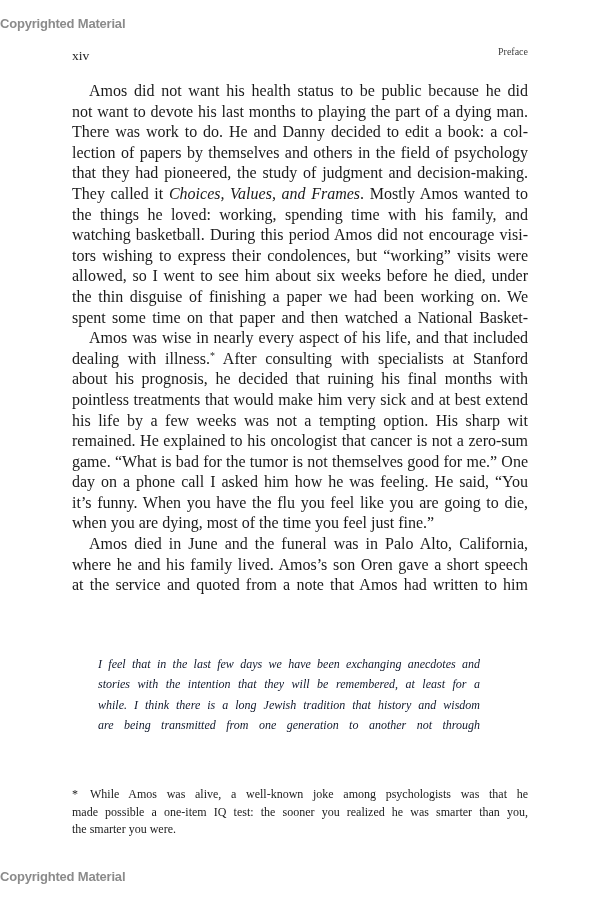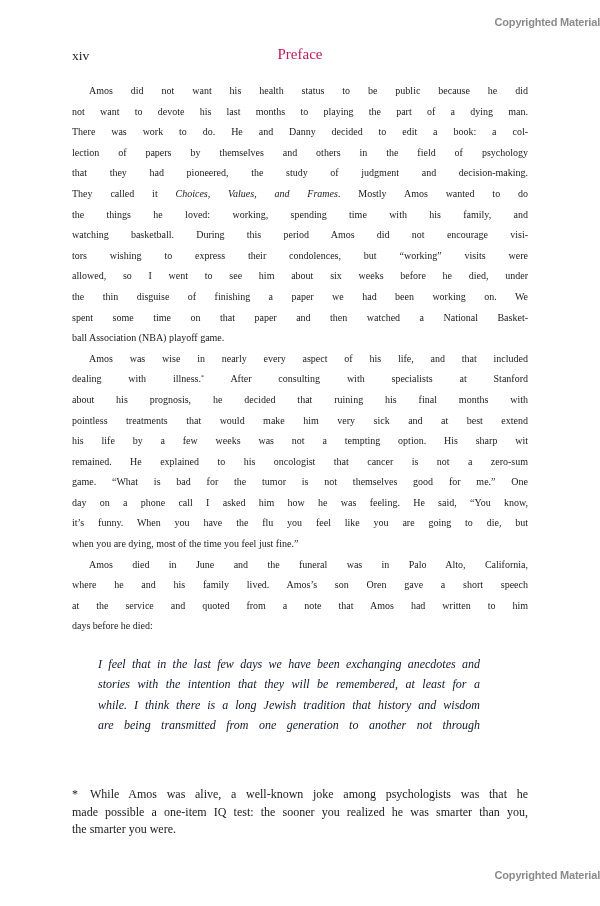--- a/index.html
+++ b/index.html
@@ -10,53 +10,53 @@
     background: #ffffff;
     font-family: "Liberation Serif", "DejaVu Serif", serif;
     color: #1a1a1a;
     overflow: hidden;
   }
 
   
   .copyright-top, .copyright-bottom {
     position: absolute;
     left: 0; right: 0;
-    text-align: right;
+    text-align: left;
     font-family: "Liberation Sans", "DejaVu Sans", sans-serif;
     font-weight: bold;
-    font-size: 11px;
+    font-size: 13px;
     letter-spacing: -0.2px;
     color: #8b8b8b;
   }
   .copyright-top    { top: 16px; }
   .copyright-bottom { top: 869px; }
 
   
   .running-header {
     position: absolute;
     top: 46px; left: 72px; width: 456px; height: 18px;
   }
   .folio {
     position: absolute;
     left: 0; top: 2px;
     font-size: 13.5px;
     color: #1f1f1f;
     text-align: center;
   }
   .chapter {
-    text-align: center;
-    font-size: 15px;
-    color: #be185d;
+    text-align: right;
+    font-size: 10px;
+    color: #404040;
   }
 
   
   .bodytext {
     position: absolute;
     top: 81px; left: 72px; width: 456px;
-    font-size: 10px;
+    font-size: 16px;
     color: #1a1a1a;
   }
   .bodytext .tline { height: 20.6px; line-height: 20.6px; }
 
   
   .bquote {
     position: absolute;
     top: 654px; left: 98px; width: 382px;
     font-size: 12px;
     font-style: italic;
@@ -112,35 +112,33 @@
       <div class="tline j">There was work to do. He and Danny decided to edit a book: a col-</div>
       <div class="tline j">lection of papers by themselves and others in the field of psychology</div>
       <div class="tline j">that they had pioneered, the study of judgment and decision-making.</div>
       <div class="tline j">They called it <i>Choices, Values, and Frames</i>. Mostly Amos wanted to do</div>
       <div class="tline j">the things he loved: working, spending time with his family, and</div>
       <div class="tline j">watching basketball. During this period Amos did not encourage visi-</div>
       <div class="tline j">tors wishing to express their condolences, but “working” visits were</div>
       <div class="tline j">allowed, so I went to see him about six weeks before he died, under</div>
       <div class="tline j">the thin disguise of finishing a paper we had been working on. We</div>
       <div class="tline j">spent some time on that paper and then watched a National Basket-</div>
-      <div class="tline last">ball Association (NBA) playoff game.</div>
       <div class="tline j ind">Amos was wise in nearly every aspect of his life, and that included</div>
       <div class="tline j">dealing with illness.<sup>*</sup> After consulting with specialists at Stanford</div>
       <div class="tline j">about his prognosis, he decided that ruining his final months with</div>
       <div class="tline j">pointless treatments that would make him very sick and at best extend</div>
       <div class="tline j">his life by a few weeks was not a tempting option. His sharp wit</div>
       <div class="tline j">remained. He explained to his oncologist that cancer is not a zero-sum</div>
       <div class="tline j">game. “What is bad for the tumor is not themselves good for me.” One</div>
       <div class="tline j">day on a phone call I asked him how he was feeling. He said, “You know,</div>
       <div class="tline j">it’s funny. When you have the flu you feel like you are going to die, but</div>
       <div class="tline last">when you are dying, most of the time you feel just fine.”</div>
       <div class="tline j ind">Amos died in June and the funeral was in Palo Alto, California,</div>
       <div class="tline j">where he and his family lived. Amos’s son Oren gave a short speech</div>
       <div class="tline j">at the service and quoted from a note that Amos had written to him</div>
-      <div class="tline last">days before he died:</div>
     </div>
 
   <div id="quote-container" class="bquote">
       <div class="tline j">I feel that in the last few days we have been exchanging anecdotes and</div>
       <div class="tline j">stories with the intention that they will be remembered, at least for a</div>
       <div class="tline j">while. I think there is a long Jewish tradition that history and wisdom</div>
       <div class="tline j">are being transmitted from one generation to another not through</div>
     </div>
 
   <div id="footnote-container" class="footnote">

